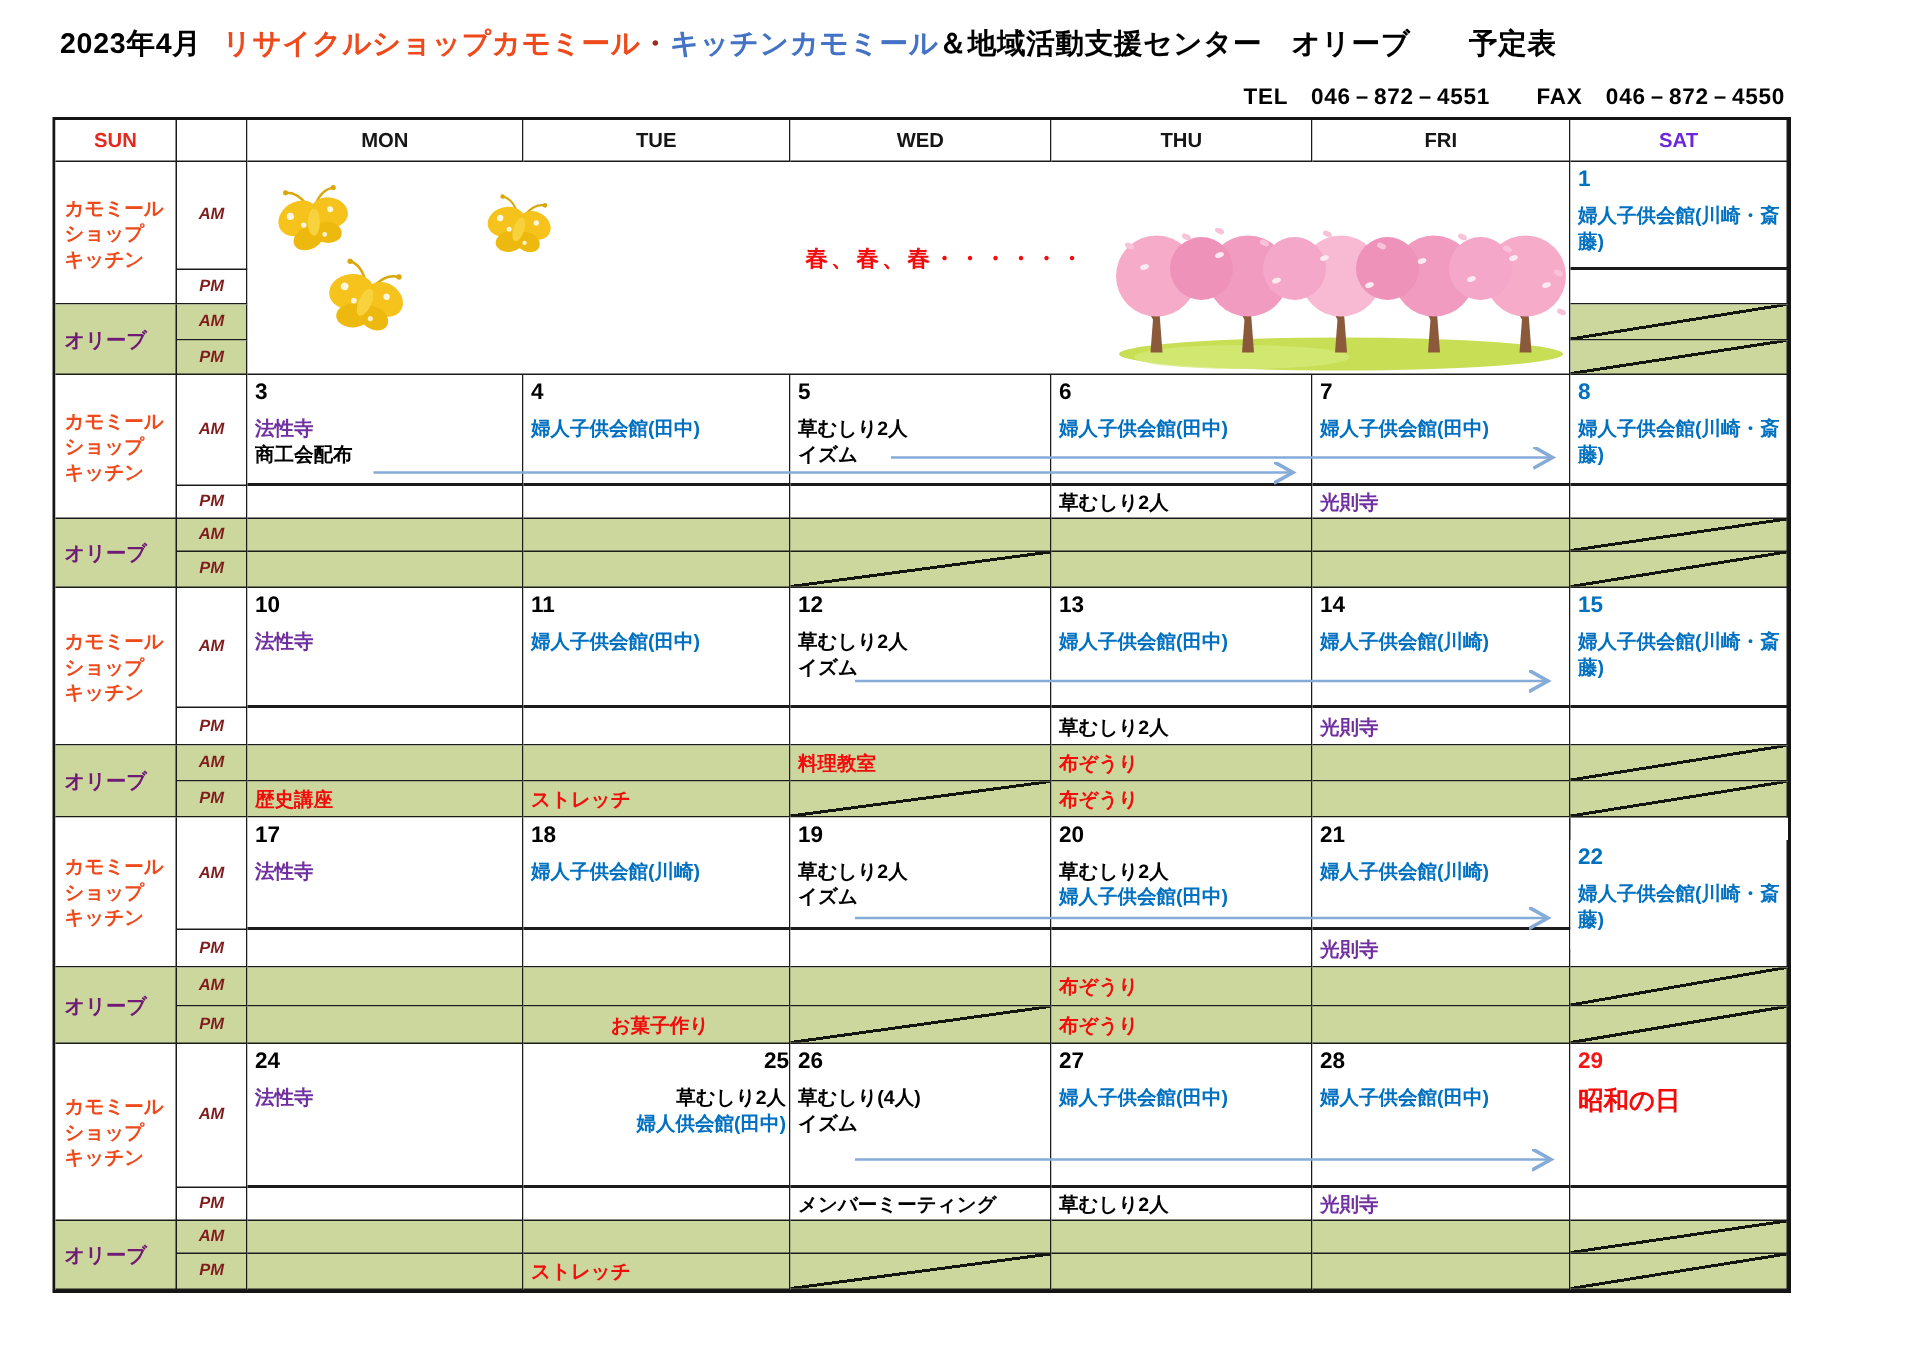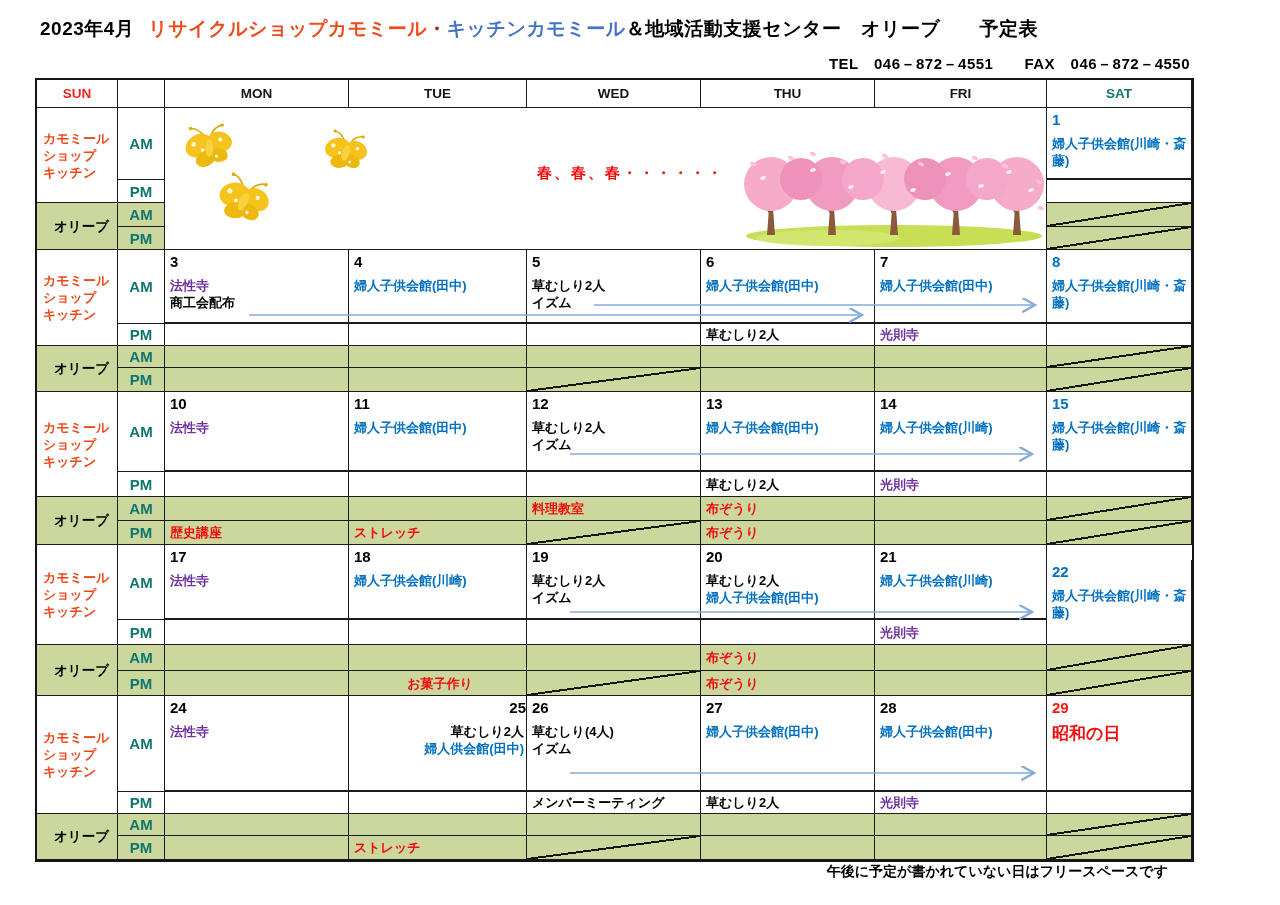--- a/index.html
+++ b/index.html
@@ -11,24 +11,24 @@
   .t-kitchen{color:#4472c4;}
   .contact{position:absolute;top:55px;right:90px;font-size:15px;letter-spacing:0.5px;}
   .footnote{position:absolute;top:863px;right:112px;font-size:14px;}
   #grid{position:absolute;left:35px;top:78px;width:1155px;height:780px;border:2px solid #151515;box-sizing:content-box;}
   .cell{position:absolute;box-sizing:border-box;border-right:1.2px solid #1b1b1b;border-bottom:1.2px solid #1b1b1b;
         background:#fff;overflow:hidden;font-size:13px;line-height:17px;}
   .green{background:#cbd79d;}
   .thickb{border-bottom-width:2.4px;}
   .hdr{display:flex;align-items:center;justify-content:center;font-size:13.5px;color:#161616;}
   .h-sun{color:#e8281e;}
-  .h-sat{color:#0f766e;}
+  .h-sat{color:#6d28d9;}
   .sunlab{display:flex;flex-direction:column;justify-content:center;padding-left:6px;color:#ee4a1c;font-size:13px;line-height:17px;}
-  .olab{display:flex;align-items:center;padding-left:17px;font-size:13.5px;color:#000000;}
-  .ampm{display:flex;align-items:center;justify-content:center;color:#0f766e;font-size:15px;}
+  .olab{display:flex;align-items:center;padding-left:6px;font-size:13.5px;color:#701a75;}
+  .ampm{display:flex;align-items:center;justify-content:center;color:#7f1d1d;font-size:11px;font-style:italic;}
   .num{font-size:15px;line-height:17px;padding:3px 0 0 5px;}
   .n-black{color:#000;} .n-blue{color:#0070c0;} .n-red{color:#f51616;}
   .evs{padding:7px 2px 0 5px;}
   .ev{display:block;}
   .c-blue{color:#0070c0;} .c-purple{color:#7030a0;} .c-red{color:#f20d0d;} .c-black{color:#000;}
   .ev-big{font-size:17px;line-height:21px;}
   .rowflex{display:flex;align-items:center;padding-left:5px;gap:10px;}
   .cross{background-image:linear-gradient(to bottom right,transparent calc(50% - 1px),#15150f calc(50% - 1px),#15150f calc(50% + 1px),transparent calc(50% + 1px));}
   #arrows{position:absolute;left:0;top:0;width:1155px;height:780px;pointer-events:none;z-index:6;}
   #arrows line{stroke:#85abd8;stroke-width:1.6;}
@@ -474,14 +474,13 @@
         <div class="num n-red">29</div>
         <div class="evs">
           <span class="ev c-red ev-big">昭和の日</span>
         </div>
       </div>
       <div class="cell rowflex" style="left: 1010px; top: 712px; width: 145px; height: 22px;"></div>
       <div class="cell green rowflex cross" style="left: 1010px; top: 734px; width: 145px; height: 22px;"></div>
       <div class="cell green rowflex cross" style="left: 1010px; top: 756px; width: 145px; height: 24px;"></div>
     </div>
 
-  <div class="footnote">午後に予定が書かれていない日はフリースペースです</div>
 </div>
 
 </body></html>

